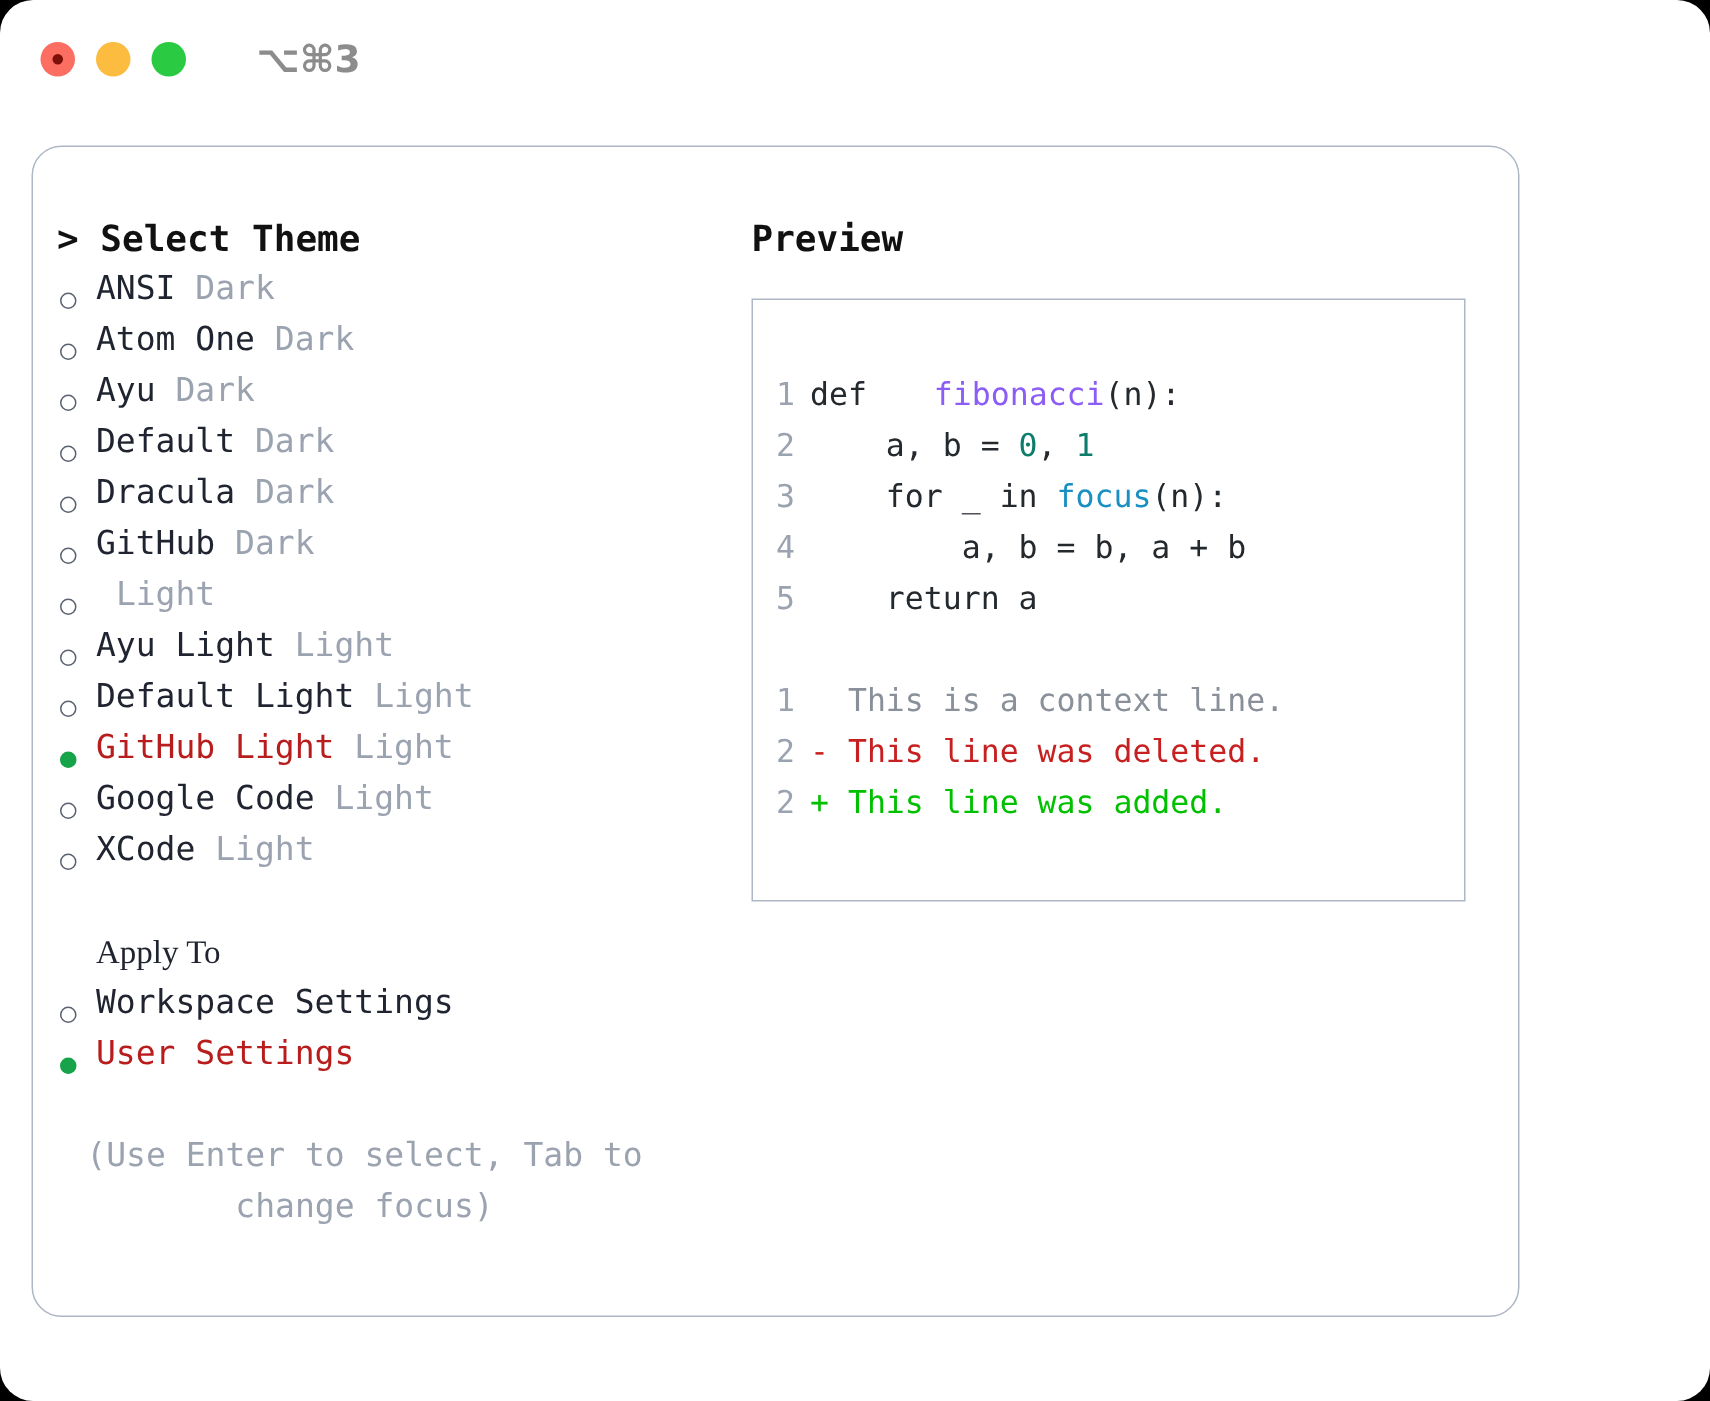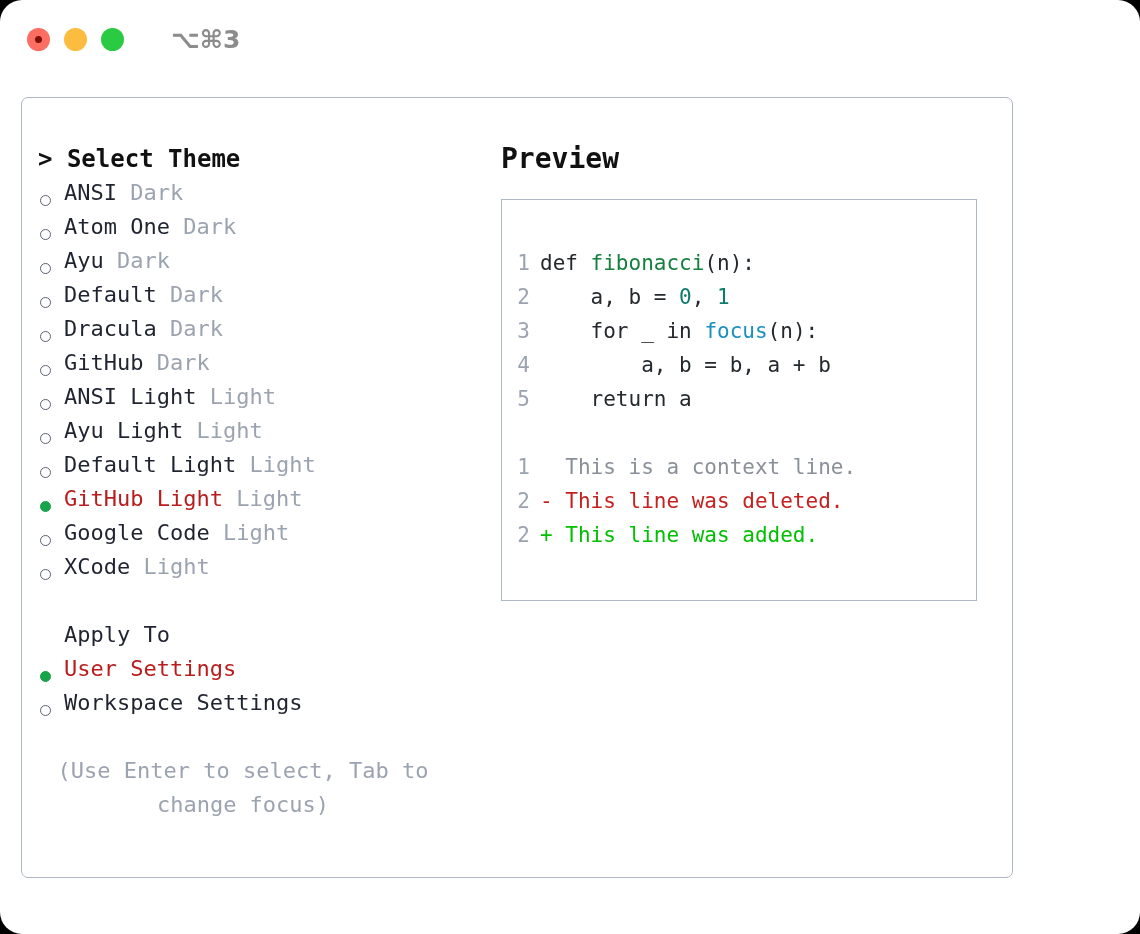--- a/index.html
+++ b/index.html
@@ -65,21 +65,21 @@
     font-family: "DejaVu Sans", sans-serif;
   }
   
   .panel {
     position: absolute;
     left: 21px;
     top: 97px;
     width: 992px;
     height: 781px;
     border: 1.5px solid #AEB7C4;
-    border-radius: 7px;
+    border-radius: 20px;
     box-sizing: border-box;
     background: #ffffff;
   }
   .columns {
     position: absolute;
     left: 0; top: 0;
     width: 100%; height: 100%;
   }
   
   .left-col {
@@ -129,39 +129,40 @@
   .label      { color: #1f2430; }
   .label.sel  { color: #b91c1c; }
   .cat        { color: #9BA3B0; }
   .section-title {
     font-size: 22px;
     color: #1f2430;
     line-height: 34px;
     height: 34px;
     padding-left: 26px;
     white-space: pre;
+    font-family: Liberation Serif, serif;
   }
   .spacer { height: 34px; }
   .hint {
     margin-top: 34px;
     font-size: 22px;
     line-height: 34px;
     color: #9BA3B0;
     width: 410px;
     text-align: center;
   }
   
   .right-col {
     position: absolute;
     left: 479px;
     top: 44px;
     width: 490px;
   }
   .preview-title {
-    font-size: 28px;
+    font-size: 24px;
     font-weight: 700;
     color: #111111;
     line-height: 34px;
     white-space: pre;
   }
   .preview-box {
     margin-top: 23px;
     width: 476px;
     height: 402px;
     border: 1.5px solid #AEB7C4;
@@ -178,21 +179,21 @@
   }
   .ln {
     width: 38px;
     flex: 0 0 38px;
     text-align: right;
     color: #9BA3B0;
     padding-right: 10px;
     box-sizing: border-box;
   }
   .code-text { color: #24292e; text-align: center; }
-  .tok-fn    { color: #15803d; }
+  .tok-fn    { color: #8b5cf6; margin-left: 32px; }
   .tok-num   { color: #0E7C6B; }
   .tok-call  { color: #1A8FC1; }
   .blank-line { height: 34px; }
   .diff-ctx  { color: #8a9099; }
   .diff-del  { color: #C72020; }
   .diff-add  { color: #00C000; }
 </style>
 </head>
 <body>
 
@@ -245,21 +246,20 @@
             <span class="cat">Dark</span>
           </div>
           <div class="row">
             <span class="bullet off"><i></i></span>
             <span class="label">GitHub</span>
             <span class="label"> </span>
             <span class="cat">Dark</span>
           </div>
           <div class="row">
             <span class="bullet off"><i></i></span>
-            <span class="label">ANSI Light</span>
             <span class="label"> </span>
             <span class="cat">Light</span>
           </div>
           <div class="row">
             <span class="bullet off"><i></i></span>
             <span class="label">Ayu Light</span>
             <span class="label"> </span>
             <span class="cat">Light</span>
           </div>
           <div class="row">
@@ -287,26 +287,26 @@
             <span class="cat">Light</span>
           </div>
         </div>
 
         <div class="spacer"></div>
 
         <div class="section-title">Apply To</div>
 
         <div>
           <div class="row">
+            <span class="bullet off"><i></i></span>
+            <span class="label">Workspace Settings</span>
+          </div>
+          <div class="row">
             <span class="bullet on"><i></i></span>
             <span class="label sel">User Settings</span>
-          </div>
-          <div class="row">
-            <span class="bullet off"><i></i></span>
-            <span class="label">Workspace Settings</span>
           </div>
         </div>
 
         <div class="hint">(Use Enter to select, Tab to change focus)</div>
       </div>
 
       <div class="right-col">
         <div class="preview-title">Preview</div>
 
         <div class="preview-box">

